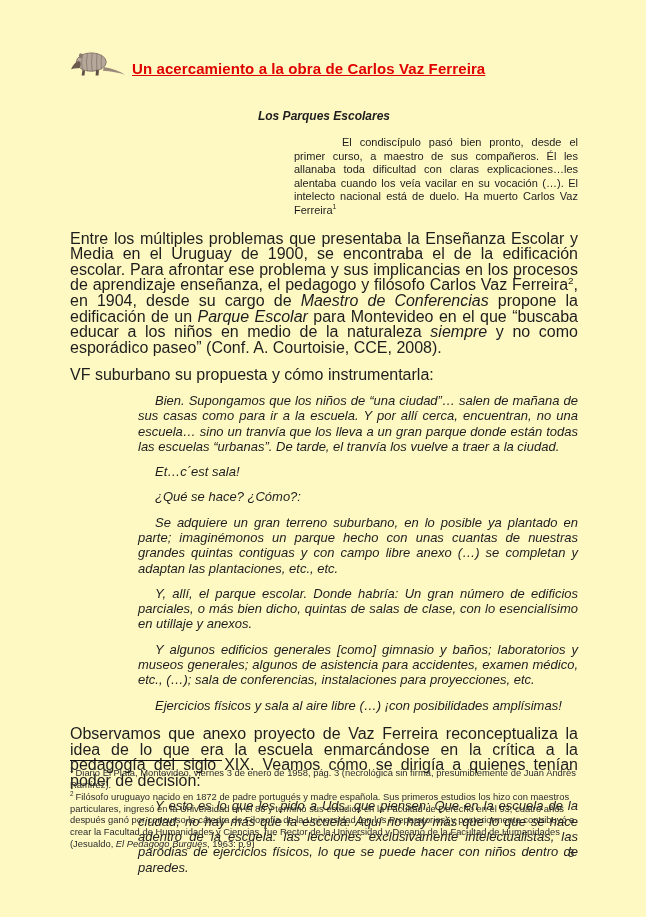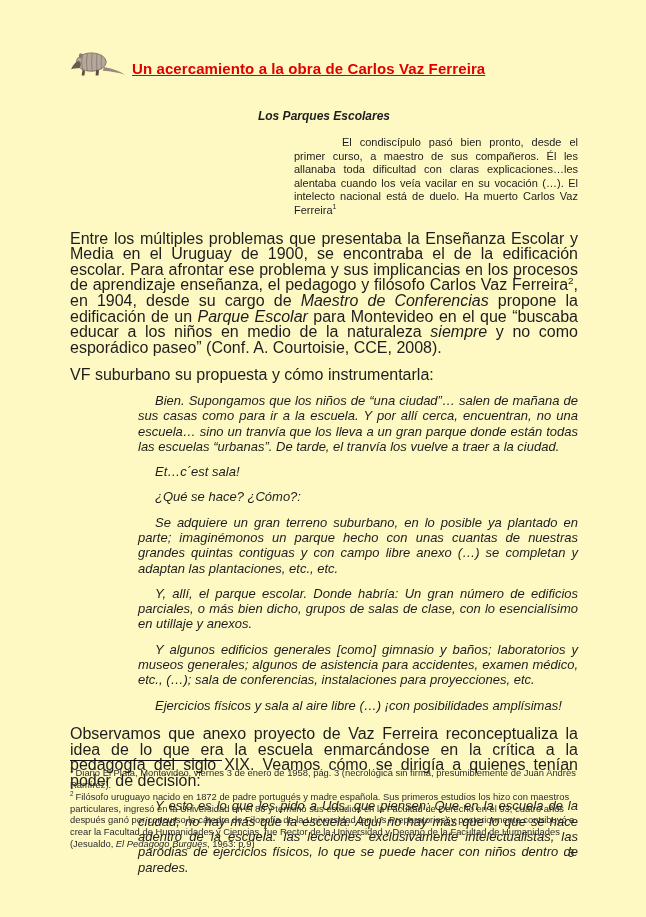--- a/index.html
+++ b/index.html
@@ -121,21 +121,21 @@
     <div class="epigraph"><span>El condiscípulo pasó bien pronto, desde el primer curso, a maestro de sus compañeros. Él les allanaba toda dificultad con claras explicaciones…les alentaba cuando los veía vacilar en su vocación (…). El intelecto nacional está de duelo. Ha muerto Carlos Vaz Ferreira</span><span class="run-sup">1</span></div>
 
     <div class="para"><span>Entre los múltiples problemas que presentaba la Enseñanza Escolar y Media en el Uruguay de 1900, se encontraba el de la edificación escolar. Para afrontar ese problema y sus implicancias en los procesos de aprendizaje enseñanza, el pedagogo y filósofo Carlos Vaz Ferreira</span><span class="run-sup">2</span><span>, en 1904, desde su cargo de </span><span class="run-i">Maestro de Conferencias</span><span> propone la edificación de un </span><span class="run-i">Parque Escolar</span><span> para Montevideo en el que “buscaba educar a los niños en medio de la naturaleza </span><span class="run-i">siempre</span><span> y no como esporádico paseo” (Conf. A. Courtoisie, CCE, 2008).</span></div>
 
     <div class="para tight">VF suburbano su propuesta y cómo instrumentarla:</div>
 
     <div class="quote">Bien. Supongamos que los niños de “una ciudad”… salen de mañana de sus casas como para ir a la escuela. Y por allí cerca, encuentran, no una escuela… sino un tranvía que los lleva a un gran parque donde están todas las escuelas “urbanas”. De tarde, el tranvía los vuelve a traer a la ciudad.</div>
     <div class="quote">Et…c´est sala!</div>
     <div class="quote">¿Qué se hace? ¿Cómo?:</div>
     <div class="quote">Se adquiere un gran terreno suburbano, en lo posible ya plantado en parte; imaginémonos un parque hecho con unas cuantas de nuestras grandes quintas contiguas y con campo libre anexo (…) se completan y adaptan las plantaciones, etc., etc.</div>
-    <div class="quote">Y, allí, el parque escolar. Donde habría: Un gran número de edificios parciales, o más bien dicho, grupos de salas de clase, con lo esencialísimo en utillaje y anexos.</div>
+    <div class="quote">Y, allí, el parque escolar. Donde habría: Un gran número de edificios parciales, o más bien dicho, quintas de salas de clase, con lo esencialísimo en utillaje y anexos.</div>
     <div class="quote">Y algunos edificios generales [como] gimnasio y baños; laboratorios y museos generales; algunos de asistencia para accidentes, examen médico, etc., (…); sala de conferencias, instalaciones para proyecciones, etc.</div>
     <div class="quote">Ejercicios físicos y sala al aire libre (…) ¡con posibilidades amplísimas!</div>
 
     <div class="para">Observamos que anexo proyecto de Vaz Ferreira reconceptualiza la idea de lo que era la escuela enmarcándose en la crítica a la pedagogía del siglo XIX. Veamos cómo se dirigía a quienes tenían poder de decisión:</div>
 
     <div class="quote">Y esto es lo que les pido a Uds. que piensen: Que en la escuela de la ciudad, no hay más que la escuela. Aquí no hay más que lo que se hace adentro de la escuela: las lecciones exclusivamente intelectualistas, las parodias de ejercicios físicos, lo que se puede hacer con niños dentro de paredes.</div>
   </div>
 
   <div class="footnotes">
     <div class="fn-rule"></div>

